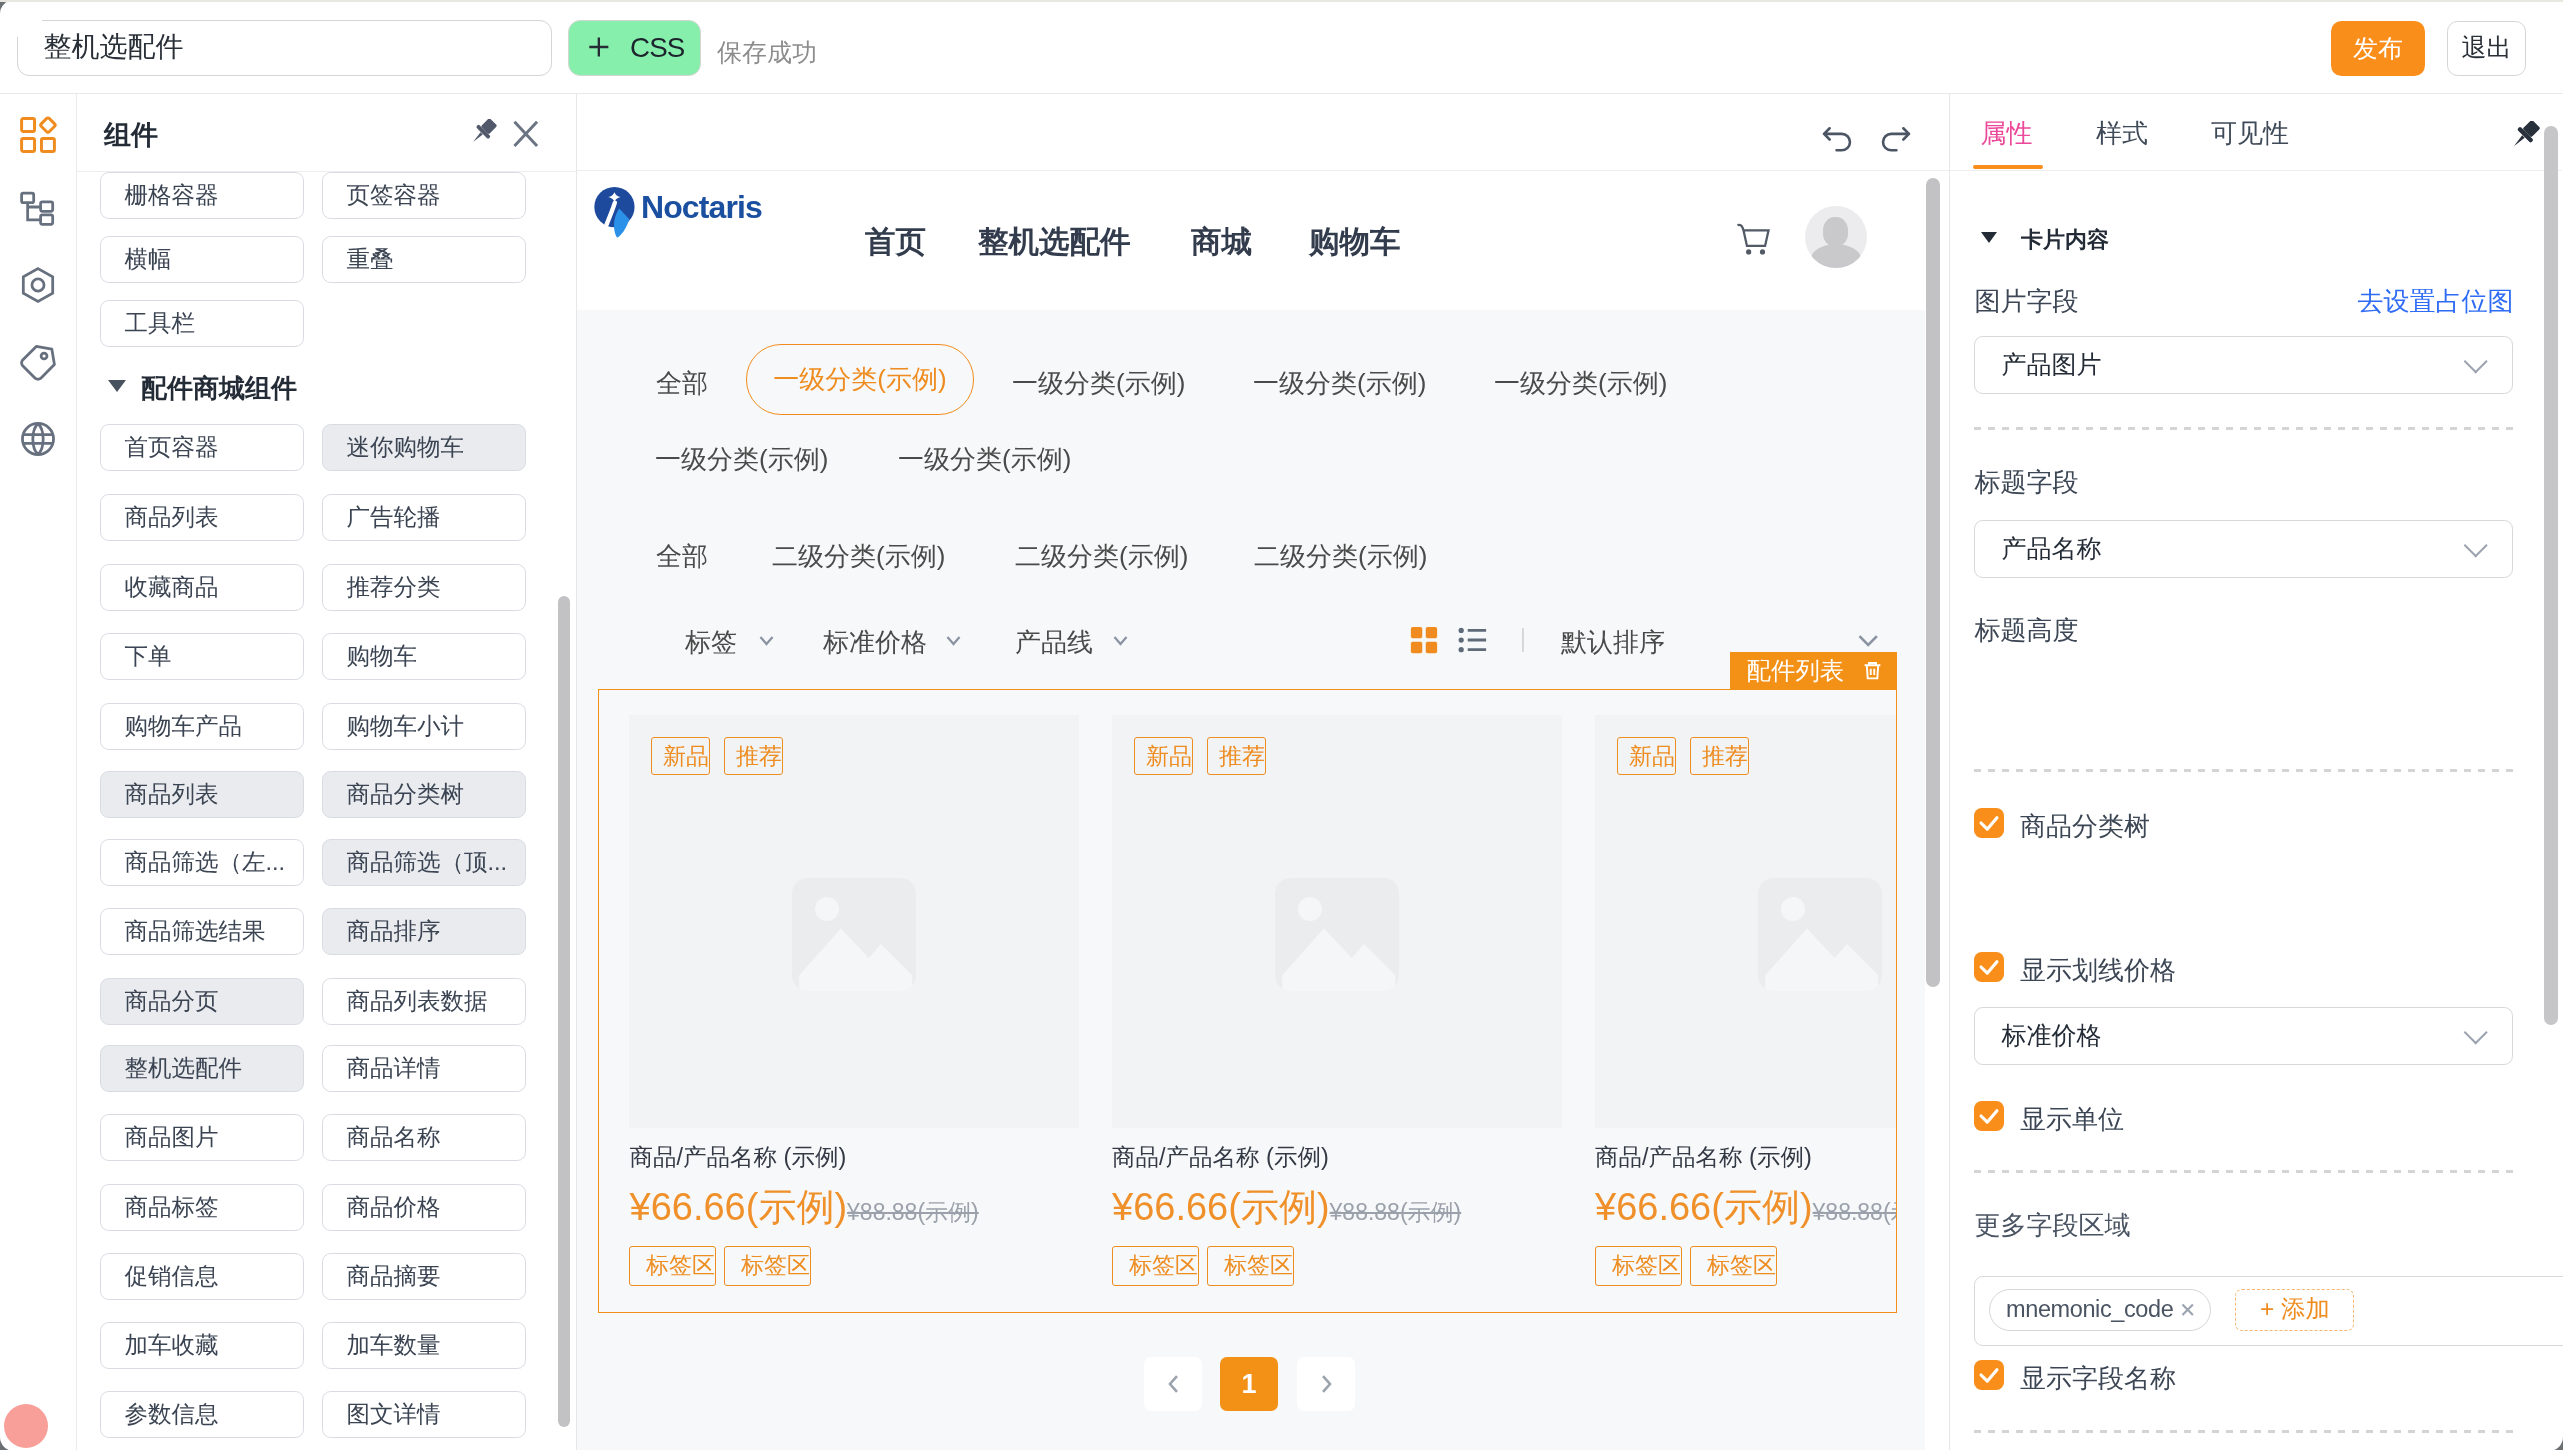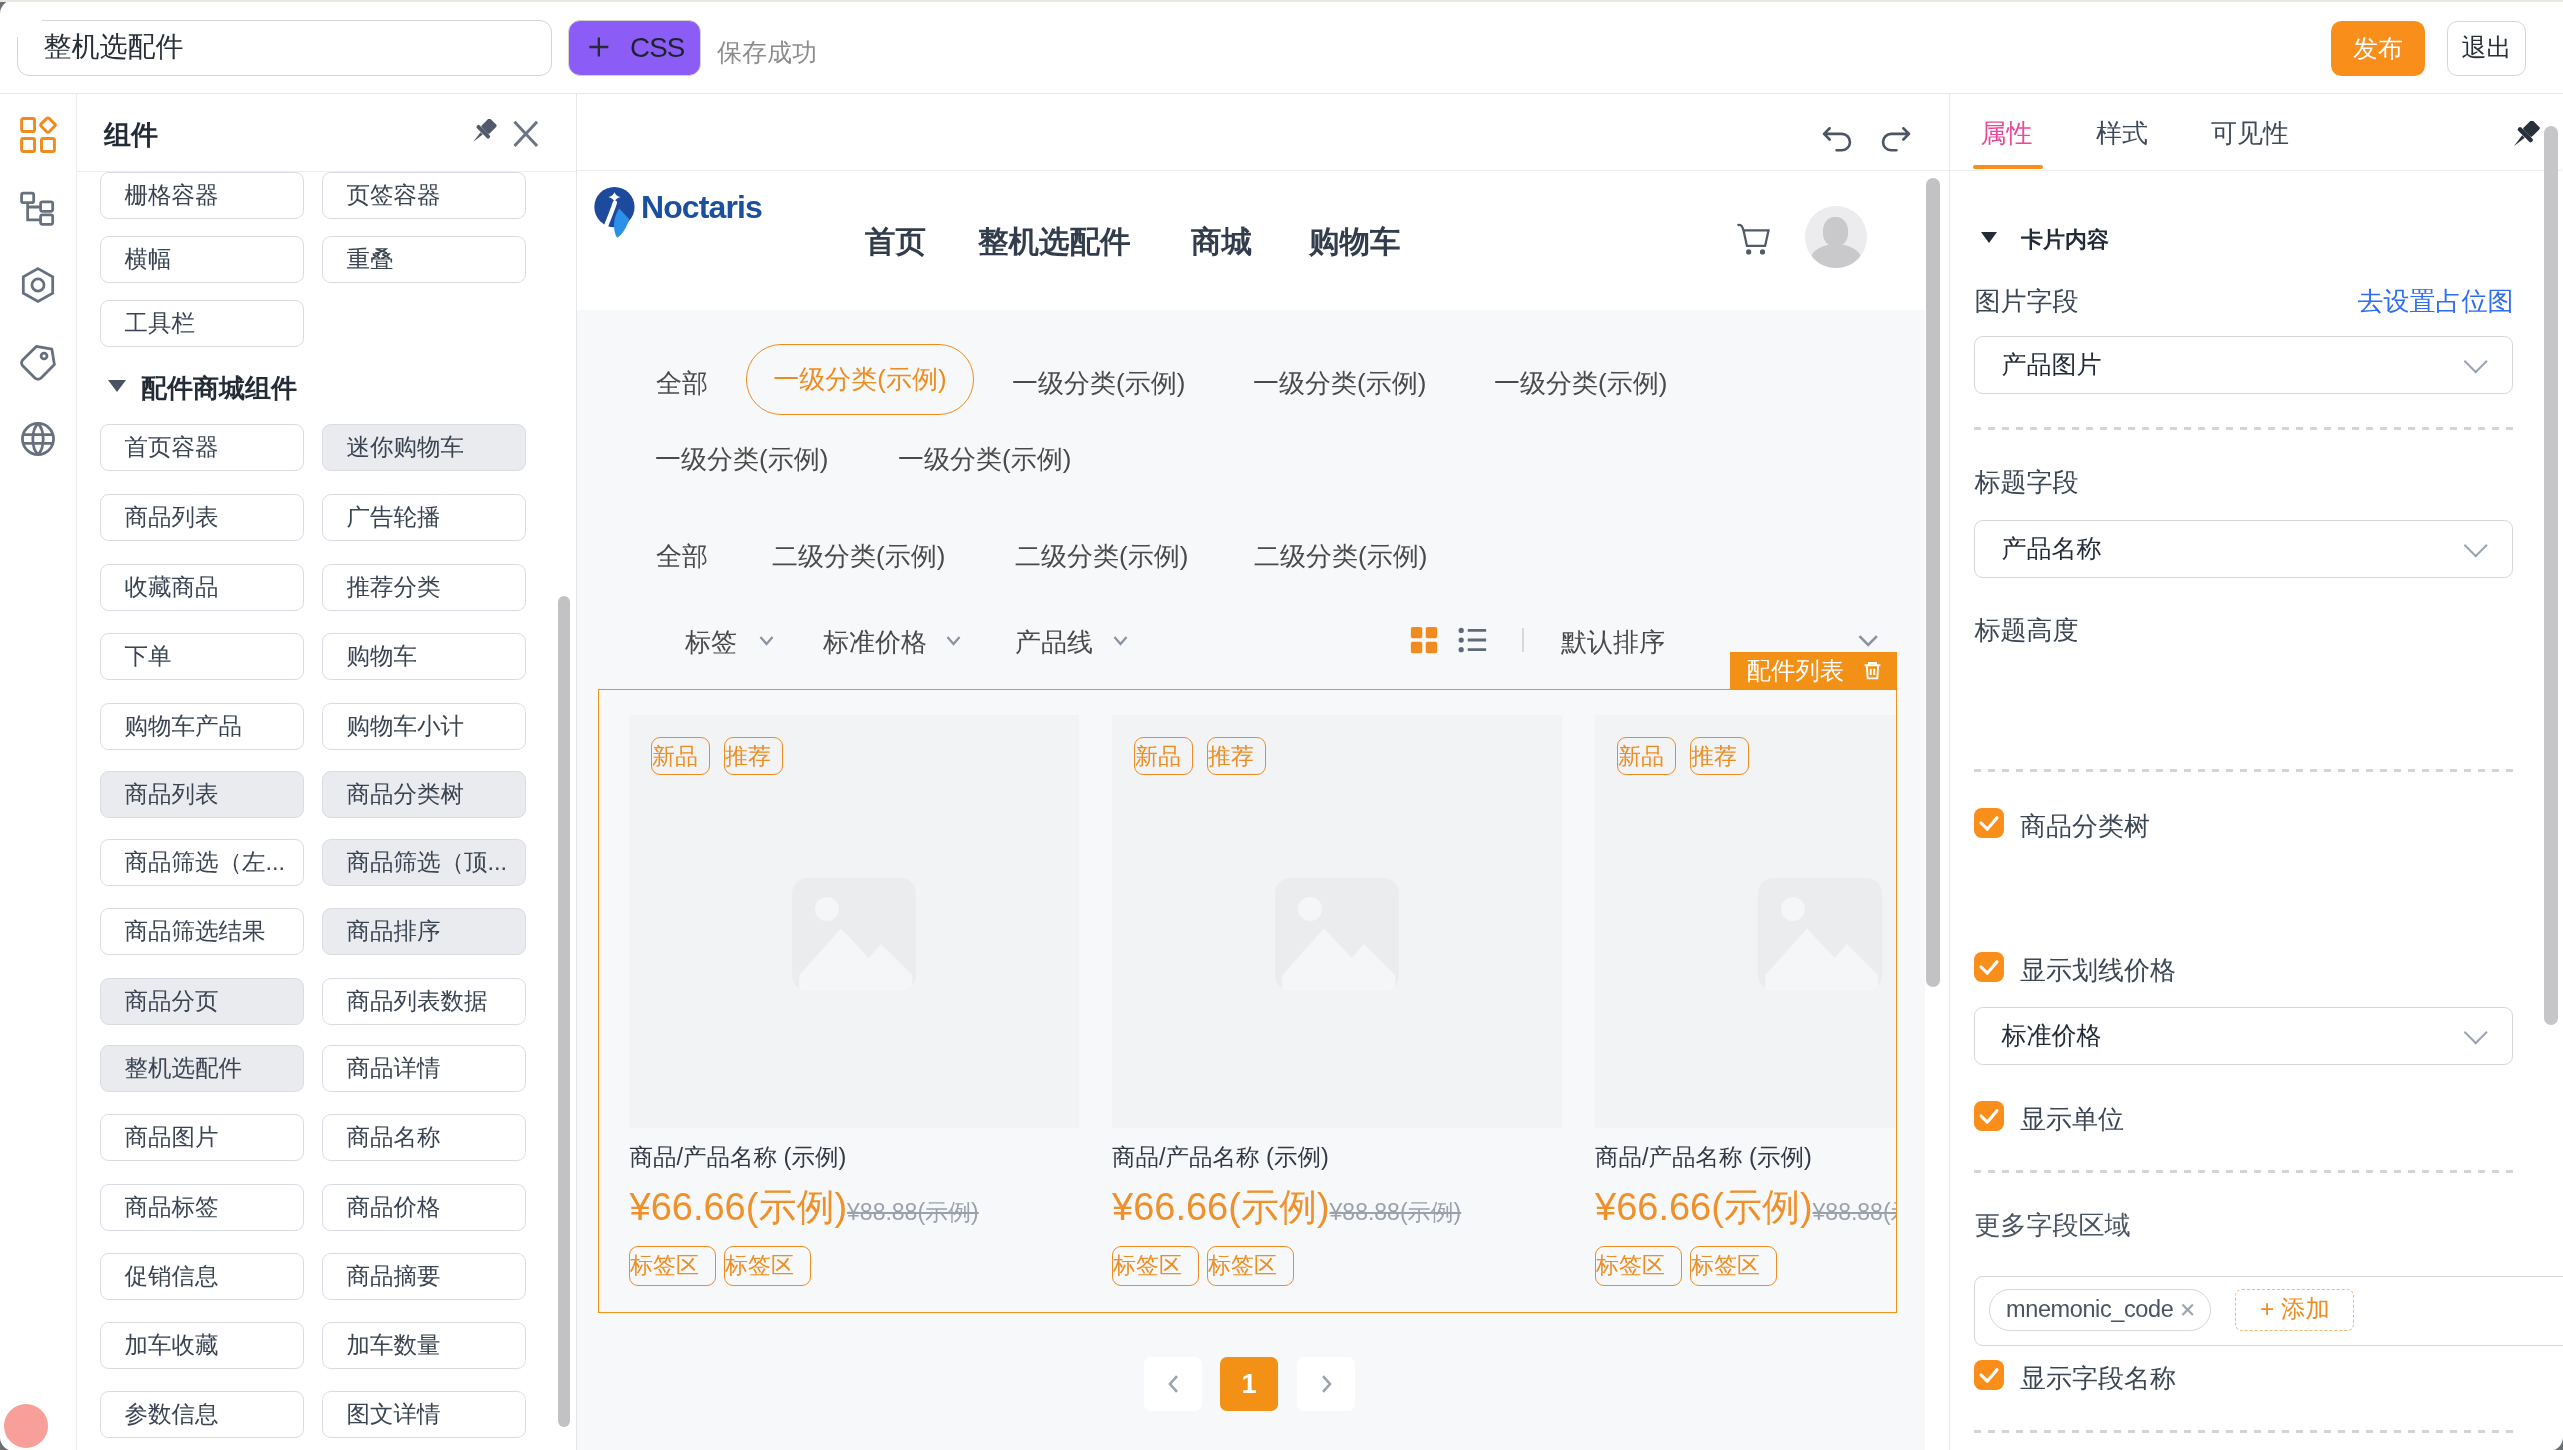--- a/index.html
+++ b/index.html
@@ -2,21 +2,21 @@
 <html style="font-size:14px"><head>
 <meta charset="utf-8">
 <style>
 *{margin:0;padding:0;box-sizing:border-box}
 html,body{width:2563px;height:1451px;overflow:hidden;background:#fff;font-family:"Liberation Sans",sans-serif;-webkit-font-smoothing:antialiased}
 .a{position:absolute}
 .page{position:relative;width:2563px;height:1451px;background:#fff}
 
 .topbar{left:0;top:0;width:2563px;height:94px;background:#fff;border-bottom:1.7px solid #e9e9e9}
 .pginput{left:17.4px;top:20px;width:535px;height:56px;border:1.7px solid #d5d5d5;border-radius:12.2px;font-size:28px;color:#2a3038;line-height:52px;padding-left:25px;background:#fff}
-.cssbtn{left:568px;top:20px;width:133px;height:56px;border:1.7px solid #d5d5d5;border-radius:12.2px;background:#8b5cf6;color:#2a3038}
+.cssbtn{left:568px;top:20px;width:133px;height:56px;border:1.7px solid #d5d5d5;border-radius:12.2px;background:#86efac;color:#2a3038}
 .savemsg{left:717px;top:36px;font-size:25px;color:#8c8c8c}
 .pubbtn{left:2331px;top:21px;width:94px;height:55px;background:#f98e1b;border-radius:10.5px;color:#fff;font-size:25px;text-align:center;line-height:55px}
 .exitbtn{left:2447px;top:21px;width:79px;height:55px;background:#fff;border:1.7px solid #d5d5d5;border-radius:10.5px;color:#2a3038;font-size:25px;text-align:center;line-height:51px}
 
 .rail{left:0;top:94px;width:77px;height:1357px;background:#fff;border-right:1.7px solid #ebebeb}
 
 .panel{left:77px;top:94px;width:500px;height:1357px;background:#fff;border-right:1.7px solid #e7e7e7;overflow:hidden}
 .panelhead{left:0;top:0;width:499px;height:78px;border-bottom:1.7px solid #eeeeee;background:#fff}
 .paneltitle{left:27px;top:23px;font-size:27px;font-weight:bold;color:#232b36}
 .cbtn{width:204px;height:47px;border:1.7px solid #d8dce2;border-radius:8.7px;background:#fff;font-size:23.5px;color:#3b4452;line-height:44px;padding-left:23.5px;white-space:nowrap;overflow:hidden}
@@ -31,21 +31,21 @@
 .site{left:0;top:77px;width:1348px;height:1280px;background:#fff}
 .sitehead{left:0;top:0;width:1348px;height:139px;background:#fff}
 .siteband{left:0;top:139px;width:1348px;height:1140px;background:#f7f8f9}
 .navitem{font-size:30.5px;font-weight:bold;color:#323c4c}
 .cat{font-size:26px;color:#4a4a4a;white-space:nowrap}
 .catsel{border:1.7px solid #f08c1f;border-radius:35px;color:#ef8c20;text-align:center}
 .fch{width:19px;height:19px}
 .plabel{background:#f39016;color:#fff;font-size:24.4px}
 .prodwrap{left:21px;top:518px;width:1299px;height:624px;border:1.7px solid #f39016;overflow:hidden}
 .card{position:absolute;top:25px;width:450px;height:413px;background:#f2f3f4}
-.tagn{position:absolute;border:1.7px solid #ee8d22;border-radius:9px;color:#ee8d22;font-size:23px;text-align:left;background:rgba(255,255,255,.0)}
+.tagn{position:absolute;border:1.7px solid #ee8d22;border-radius:3px;color:#ee8d22;font-size:23px;text-align:right;background:rgba(255,255,255,.0)}
 .ph{position:absolute;width:124px;height:113px;background:#eaecee;border-radius:15.7px}
 .cardtitle{position:absolute;font-size:23.5px;color:#333a45;white-space:nowrap}
 .price{position:absolute;font-size:38px;color:#f0902a;white-space:nowrap}
 .oldprice{font-size:23px;font-weight:normal;color:#9aa1ab;text-decoration:line-through}
 .pgbox{position:absolute;width:58px;height:54px;border-radius:7px;background:#fff;text-align:center}
 
 .rpanel{left:1949px;top:94px;width:614px;height:1357px;background:#fff;border-left:1.7px solid #e7e7e7}
 .rtabs{left:0;top:0;width:612px;height:77px;background:#fff;border-bottom:1.7px solid #eeeeee}
 .rtab{font-size:26px;color:#3f4a58}
 .rtab.on{color:#ec4899}

